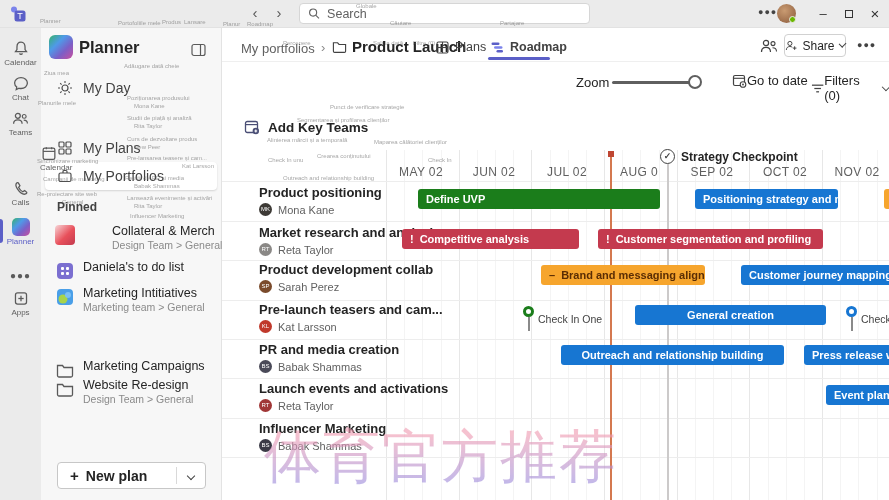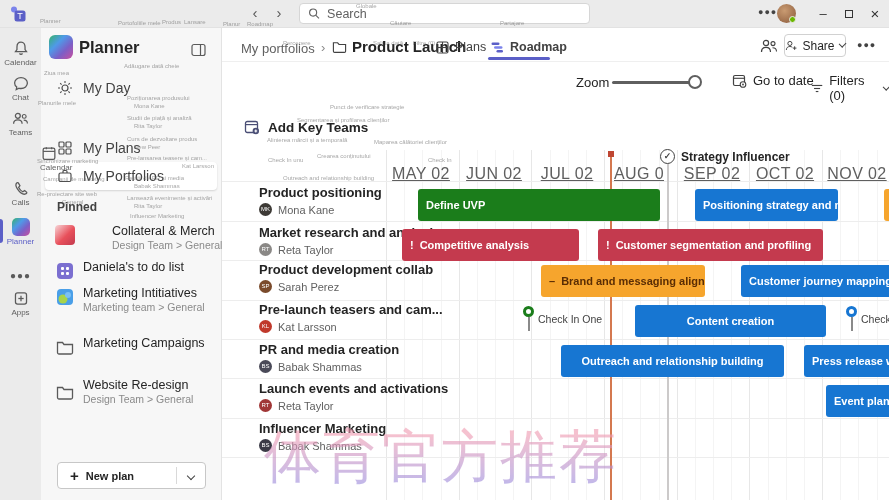--- a/index.html
+++ b/index.html
@@ -35,21 +35,21 @@
   .nav-item svg { margin-left:12px; }
   .nav-label { margin-left:10px; font-size:14px; color:#424242; }
   .nav-item.active { background:#fff; box-shadow:0 1px 2px rgba(0,0,0,.14); }
   .pin-label { position:absolute; left:16px; top:172px; font-size:12px; font-weight:bold; color:#424242; }
   .pin-item { position:absolute; left:6px; width:170px; cursor:pointer; display:flex; }
   .pin-icon { width:20px; height:20px; margin:1px 8px 0 8px; flex:none; }
   .pin-title { font-size:12.5px; color:#242424; white-space:nowrap; }
   .pin-sub { font-size:10.5px; color:#8a8a8a; margin-top:1px; white-space:nowrap; }
   .newplan { position:absolute; left:16px; top:434px; width:149px; height:27px; background:#fff; border:1px solid #c7c7c7; border-radius:4px; display:flex; align-items:center; cursor:pointer; }
   .newplan .plus { font-size:15px; color:#242424; margin:0 7px 0 12px; font-weight:bold; }
-  .newplan .npl { font-size:11px; font-weight:bold; color:#242424; flex:1; }
+  .newplan .npl { font-size:14px; font-weight:bold; color:#242424; flex:1; }
   .newplan .divider { width:1px; height:17px; background:#d9d9d9; }
   .chev { display:inline-block; width:6px; height:6px; border-right:1.4px solid #424242; border-bottom:1.4px solid #424242; transform:rotate(45deg); }
   .newplan .chevwrap { width:28px; display:flex; justify-content:center; align-items:center; }
 
   
   .main { position:absolute; left:221px; top:28px; right:0; bottom:0; background:#fff; border-left:1px solid #e3e3e3; }
   .crumb { position:absolute; left:19px; top:13px; font-size:13px; color:#616161; cursor:pointer; }
   .crumb-sep { position:absolute; left:99px; top:12px; font-size:13px; color:#8a8a8a; }
   .crumb-folder { position:absolute; left:110px; top:12px; }
   .page-title { position:absolute; left:130px; top:10px; font-size:15px; font-weight:bold; color:#242424; }
@@ -60,45 +60,45 @@
   .hdr-sep { position:absolute; left:0; right:0; top:33px; height:1px; background:#efefef; }
   .members-btn { position:absolute; left:537px; top:9px; cursor:pointer; }
   .share-btn { position:absolute; left:562px; top:6px; width:62px; height:23px; border:1px solid #d1d1d1; border-radius:4px; background:#fff; display:flex; align-items:center; justify-content:center; cursor:pointer; }
   .share-label { font-size:12px; color:#242424; margin:0 5px 0 5px; }
   .hdr-more { position:absolute; left:635px; top:12px; color:#424242; font-size:9px; letter-spacing:1px; cursor:pointer; }
 
   .zoom-label { position:absolute; left:354px; top:47px; font-size:13px; color:#242424; }
   .slider-track { position:absolute; left:390px; top:53px; width:86px; height:2.5px; background:#5f5f5f; border-radius:2px; cursor:pointer; }
   .slider-thumb { position:absolute; left:466px; top:47px; width:14px; height:14px; border-radius:50%; background:#fff; border:2px solid #5f5f5f; cursor:pointer; }
   .btn-flat { position:absolute; display:flex; align-items:center; cursor:pointer; }
-  .btn-flat span.lbl { font-size:13px; color:#242424; margin-left:6px; }
+  .btn-flat span.lbl { font-size:13px; color:#242424; }
 
   .addkey { position:absolute; left:22px; top:91px; display:flex; align-items:center; cursor:pointer; }
   .addkey .lbl { font-size:13.5px; font-weight:bold; color:#242424; margin-left:8px; }
 
   
   .chart { position:absolute; left:0; top:0; right:0; bottom:0; overflow:hidden; }
   .grid-v { position:absolute; top:122px; bottom:0; width:1px; background:#f4f4f4; z-index:0; }
   .grid-v.m { background:#e7e7e7; }
   .sep { position:absolute; left:0; right:0; height:1px; background:#ededed; z-index:0; }
-  .month { position:absolute; top:137px; font-size:16px; color:#5f5f5f; letter-spacing:.4px; transform:translateX(-50%); white-space:nowrap; z-index:1;text-decoration:underline; }
+  .month { position:absolute; top:137px; font-size:12px; color:#5f5f5f; letter-spacing:.4px; transform:translateX(-50%); white-space:nowrap; z-index:1; }
   .todayline { position:absolute; left:388px; top:129px; bottom:0; width:1.5px; background:#d4784f; z-index:1; }
   .todaysq { position:absolute; left:386px; top:123px; width:6px; height:6px; background:#bf4632; z-index:2; }
   .keydateline { position:absolute; left:445px; top:136px; bottom:0; width:1.5px; background:#cccaca; z-index:1; }
   .checkpoint { position:absolute; left:438px; top:121px; display:flex; align-items:center; z-index:3; }
   .cp-circle { width:15px; height:15px; border-radius:50%; border:1.6px solid #424242; background:#fff; color:#424242; font-size:9px; line-height:12px; text-align:center; font-weight:bold; }
   .cp-label { margin-left:6px; font-size:12px; font-weight:bold; color:#242424; white-space:nowrap; }
 
   .row-label { position:absolute; left:37px; width:158px; z-index:2; }
   .row-title { font-size:13px; font-weight:bold; color:#242424; white-space:nowrap; }
   .row-meta { display:flex; align-items:center; margin-top:3px; }
   .avatar { width:13px; height:13px; border-radius:50%; color:#fff; font-size:6px; text-align:center; line-height:13px; flex:none; }
   .assignee { margin-left:6px; font-size:11px; color:#616161; white-space:nowrap; }
 
-  .bar { position:absolute; height:32px; border-radius:3px; display:flex; align-items:center; overflow:hidden; white-space:nowrap; z-index:3; padding:0 8px; font-size:11px; font-weight:bold; color:#fff; cursor:pointer; }
+  .bar { position:absolute; height:20px; border-radius:3px; display:flex; align-items:center; overflow:hidden; white-space:nowrap; z-index:3; padding:0 8px; font-size:11px; font-weight:bold; color:#fff; cursor:pointer; }
   .bar.green { background:#1b7d1b; }
   .bar.blue { background:#1776d2; }
   .bar.red { background:#c43a4e; }
   .bar.orange { background:#f6a52d; color:#5a2d04; }
   .bar.c { justify-content:center; }
   .pfx { margin-right:6px; }
 
   .pin-ms { position:absolute; width:11px; height:11px; border-radius:50%; background:#fff; z-index:3; cursor:pointer; }
   .pin-stem { position:absolute; width:1.5px; background:#8a8a8a; z-index:2; }
   .pin-mslabel { position:absolute; font-size:10.5px; color:#424242; z-index:3; white-space:nowrap; }
@@ -258,29 +258,29 @@
     <svg class="pin-icon icon" viewBox="0 0 20 20">
       <rect x="2" y="2" width="16" height="16" rx="4" fill="#4a9fe8"></rect>
       <circle cx="8" cy="12" r="4.5" fill="#a8d44a"></circle>
       <circle cx="13" cy="8" r="3" fill="#7bc0f5"></circle>
     </svg>
     <div>
       <div class="pin-title">Marketing Intitiatives</div>
       <div class="pin-sub">Marketing team &gt; General</div>
     </div>
   </div>
-  <div class="pin-item" style="top:308px;text-align:center;">
+  <div class="pin-item" style="top:331px;text-align:center;">
     <svg class="pin-icon icon" viewBox="0 0 20 20">
       <path d="M2.5 5.5 h5 l1.5 2 h8.5 v8 a1.5 1.5 0 0 1 -1.5 1.5 h-12 a1.5 1.5 0 0 1 -1.5 -1.5 z" fill="none" stroke="#5a5a5a" stroke-width="1.3"></path>
     </svg>
     <div>
         <div class="pin-title">Marketing Campaigns</div>
       </div>
   </div>
-  <div class="pin-item" style="top:350px;align-items:center;">
+  <div class="pin-item" style="top:350px;">
     <svg class="pin-icon icon" viewBox="0 0 20 20">
       <path d="M2.5 5.5 h5 l1.5 2 h8.5 v8 a1.5 1.5 0 0 1 -1.5 1.5 h-12 a1.5 1.5 0 0 1 -1.5 -1.5 z" fill="none" stroke="#5a5a5a" stroke-width="1.3"></path>
     </svg>
     <div>
       <div class="pin-title">Website Re-design</div>
       <div class="pin-sub">Design Team &gt; General</div>
     </div>
   </div>
 
   <div class="newplan">
@@ -370,21 +370,21 @@
     </svg>
     <span class="lbl">Add Key Teams</span>
   </div>
 
   <div class="chart" id="chart">
     <div class="todayline"></div>
     <div class="todaysq"></div>
     <div class="keydateline"></div>
     <div class="checkpoint">
       <div class="cp-circle">✓</div>
-      <div class="cp-label">Strategy Influencer</div>
+      <div class="cp-label">Strategy Checkpoint</div>
     </div>
   <div class="grid-v m" style="left: 164px;"></div>
       <div class="grid-v" style="left: 182.17px;"></div>
       <div class="grid-v" style="left: 200.34px;"></div>
       <div class="grid-v" style="left: 218.51px;"></div>
       <div class="grid-v m" style="left: 236.68px;"></div>
       <div class="grid-v" style="left: 254.85px;"></div>
       <div class="grid-v" style="left: 273.02px;"></div>
       <div class="grid-v" style="left: 291.19px;"></div>
       <div class="grid-v m" style="left: 309.36px;"></div>
@@ -487,21 +487,21 @@
         <span>Customer segmentation and profiling</span>
       </div>
       <div class="bar orange" style="left: 319px; top: 237px; width: 164px;">
         <span class="pfx">–</span>
         <span>Brand and messaging alignment</span>
       </div>
       <div class="bar blue" style="left: 519px; top: 237px; width: 160px;">
         <span>Customer journey mapping</span>
       </div>
       <div class="bar blue c" style="left: 413px; top: 277px; width: 191px;">
-        <span>Content creation</span>
+        <span>General creation</span>
       </div>
       <div class="bar blue c" style="left: 339px; top: 317px; width: 223px;">
         <span>Outreach and relationship building</span>
       </div>
       <div class="bar blue" style="left: 582px; top: 317px; width: 110px;">
         <span>Press release writing</span>
       </div>
       <div class="bar blue" style="left: 604px; top: 357px; width: 80px;">
         <span>Event planning</span>
       </div>

